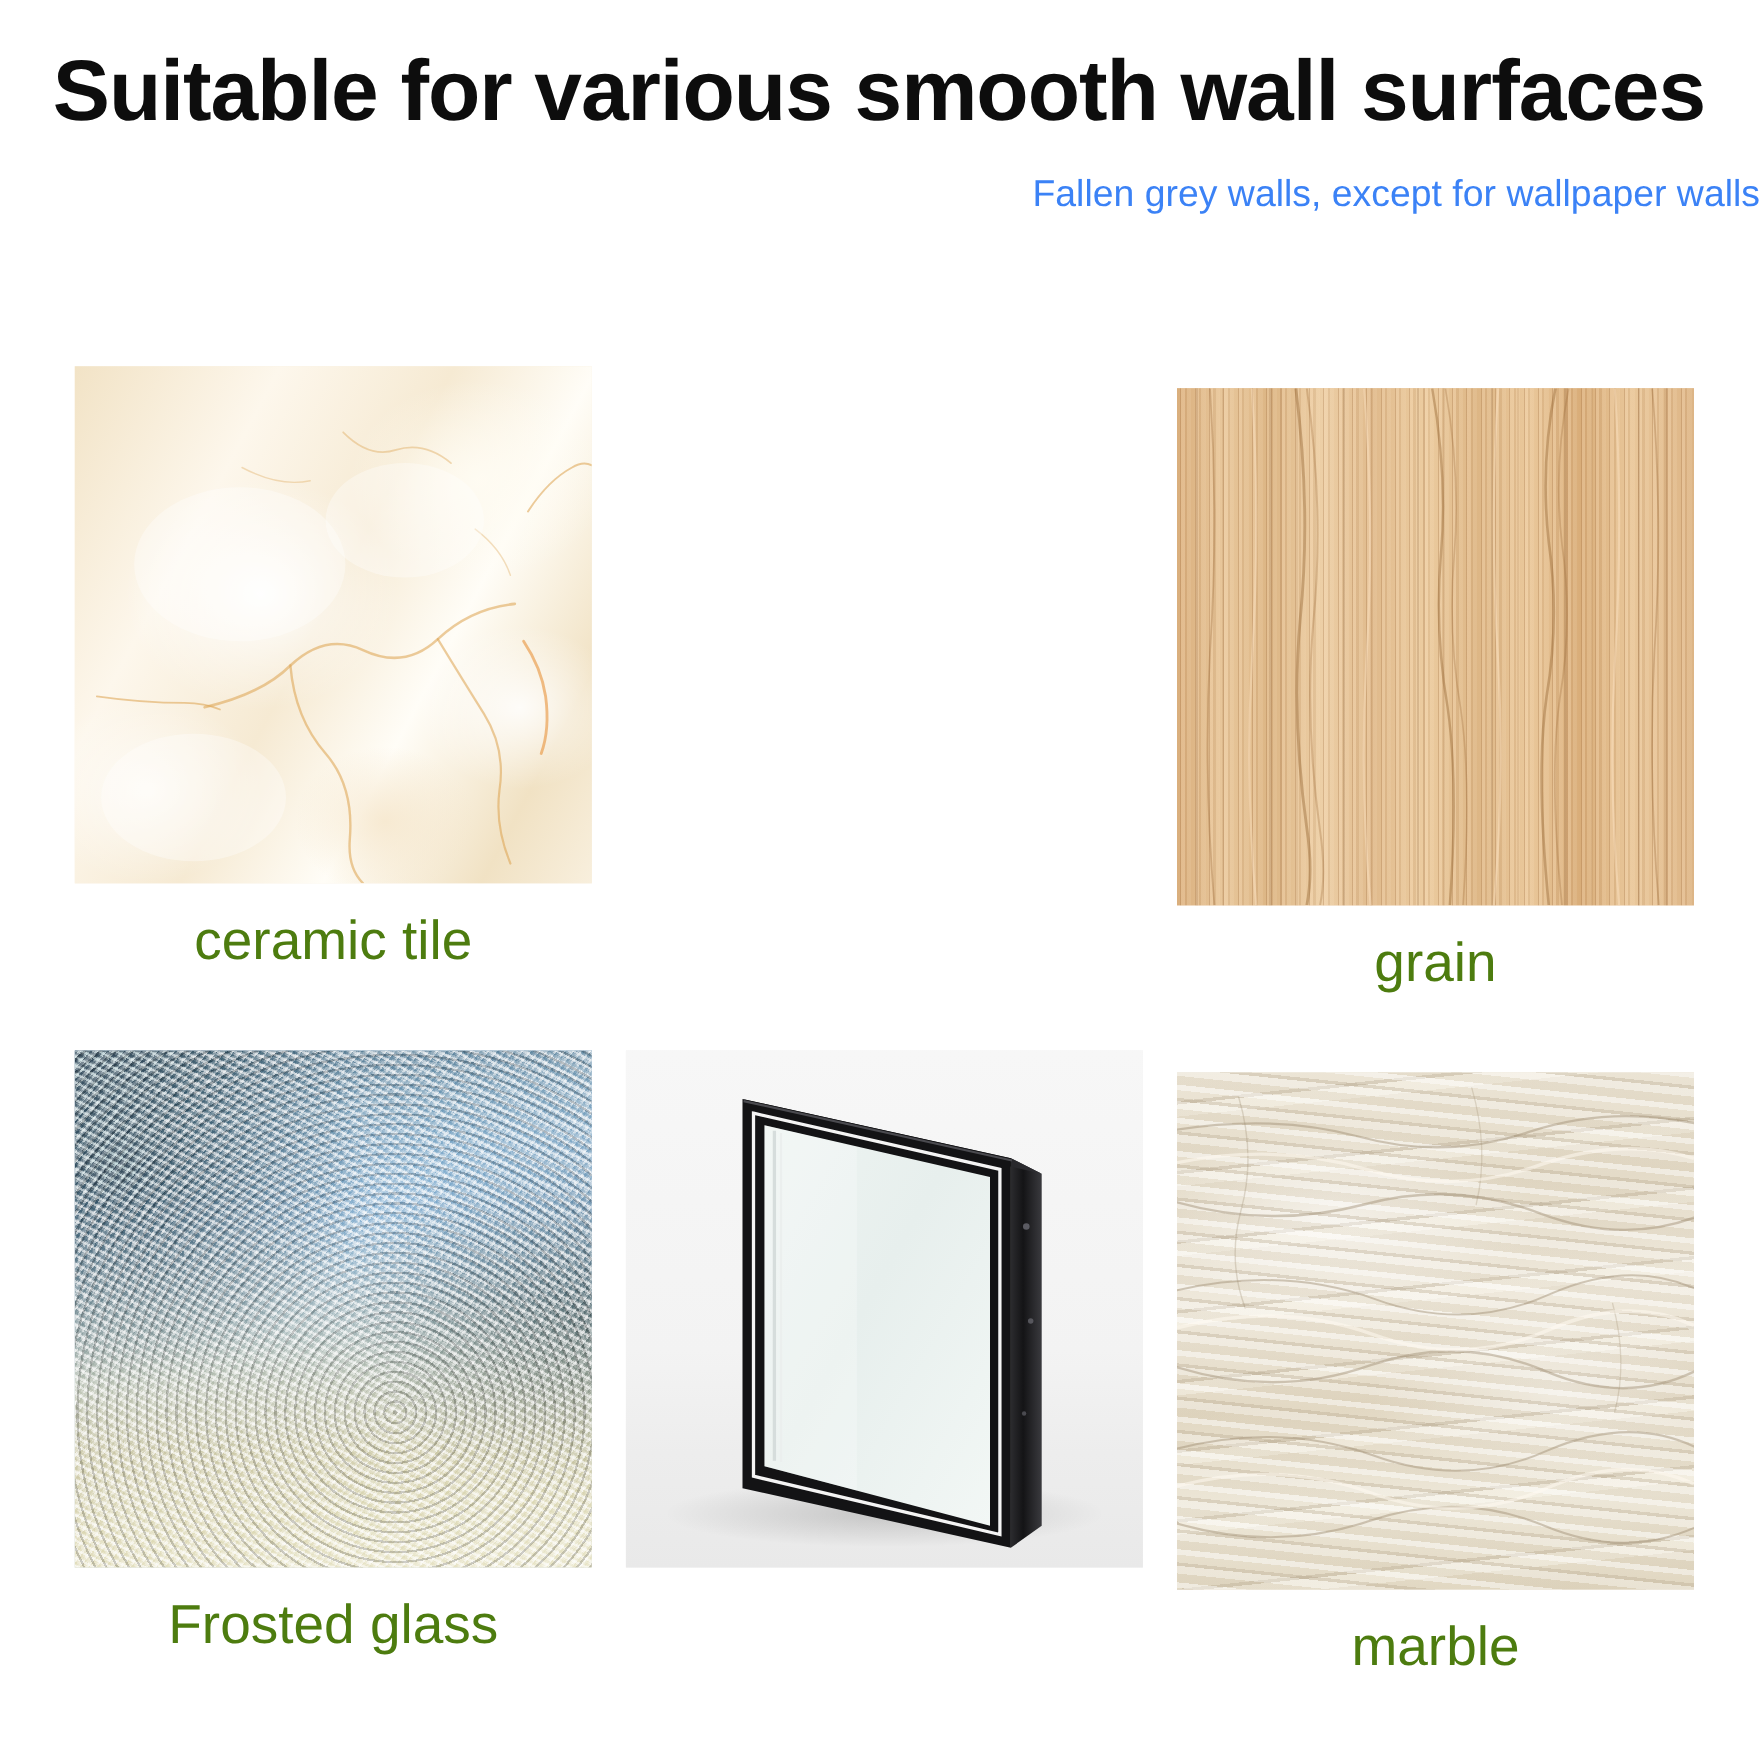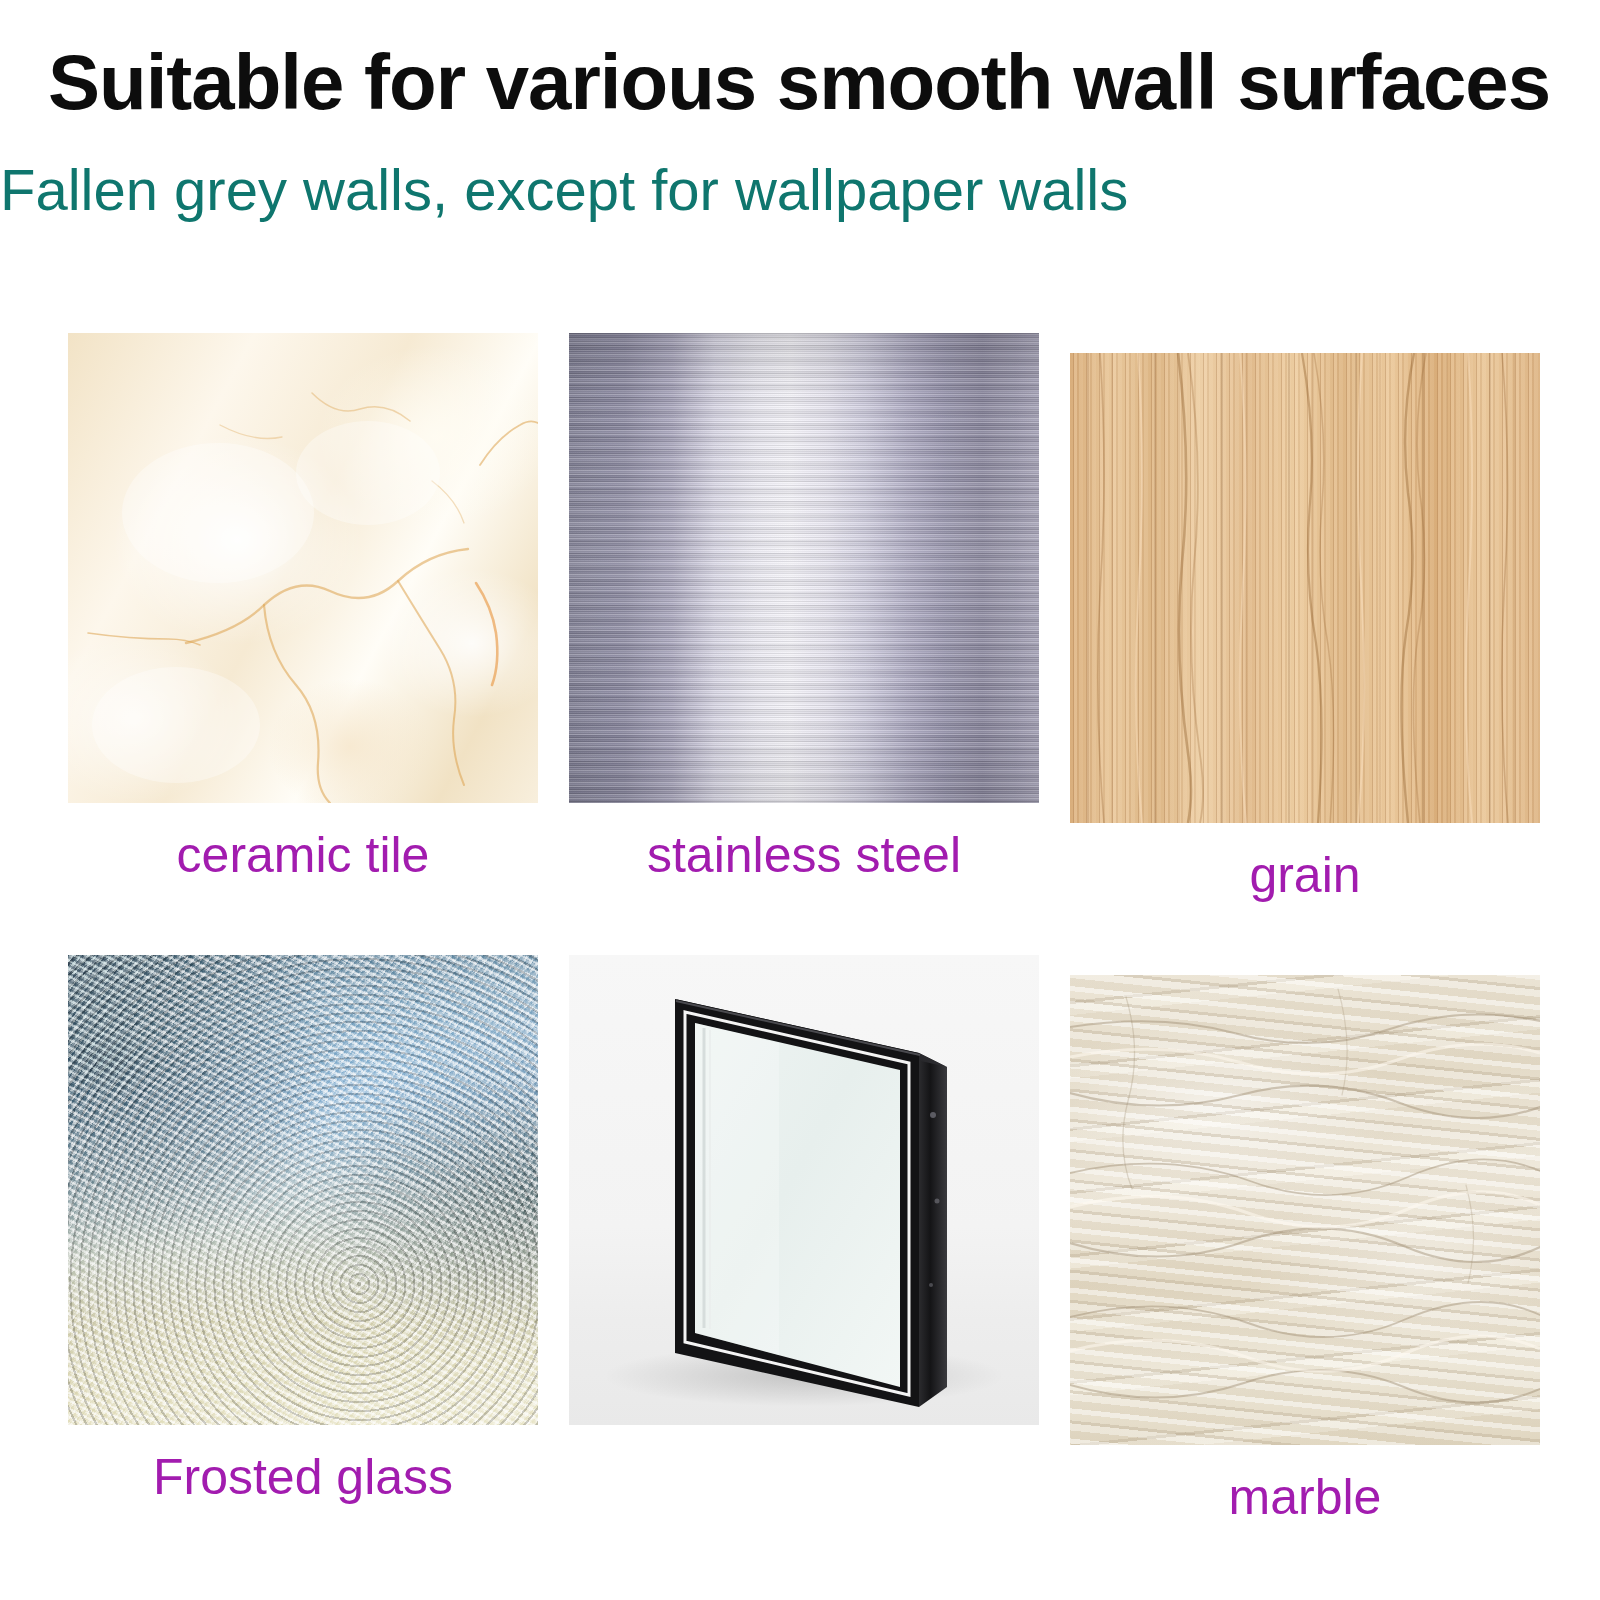--- a/index.html
+++ b/index.html
@@ -33,25 +33,25 @@
     line-height: 1.05;
     letter-spacing: -1px;
     color: #0d0d0d;
     white-space: nowrap;
   }
   .subtitle {
     position: absolute;
     left: 0;
     top: 158px;
     width: 1600px;
-    text-align: left;
-    font-size: 58px;
+    text-align: right;
+    font-size: 34px;
     font-weight: normal;
     line-height: 1.1;
-    color: #0f766e;
+    color: #3b82f6;
   }
 
   
   .grid {
     position: absolute;
     left: 68px;
     top: 333px;
     width: 1472px;
     height: 1150px;
   }
@@ -72,21 +72,21 @@
     overflow: hidden;
   }
   .caption {
     position: absolute;
     top: 495px;
     left: -40px;
     width: 550px;
     text-align: center;
     font-size: 50px;
     line-height: 1.1;
-    color: #a21caf;
+    color: #4d7c0f;
     white-space: nowrap;
   }
 
   
   .tex-ceramic {
     background-color: #f7eedc;
     background-image:
       radial-gradient(ellipse 200px 170px at 36% 44%, rgba(255,255,255,0.95) 0%, rgba(255,255,255,0) 62%),
       radial-gradient(ellipse 180px 140px at 78% 22%, rgba(255,252,243,0.9) 0%, rgba(255,252,243,0) 65%),
       radial-gradient(ellipse 150px 120px at 86% 66%, rgba(255,255,255,0.85) 0%, rgba(255,255,255,0) 62%),
@@ -264,26 +264,20 @@
           <g fill="#ffffff" fill-opacity="0.35">
             <ellipse cx="150" cy="180" rx="96" ry="70"></ellipse>
             <ellipse cx="300" cy="140" rx="72" ry="52"></ellipse>
             <ellipse cx="108" cy="392" rx="84" ry="58"></ellipse>
           </g>
         </svg>
       </div>
       <div class="caption">ceramic tile</div>
     </div>
 
-    <div class="cell c1 r0">
-      <div class="swatch tex-steel">
-        <div class="sheen"></div>
-      </div>
-      <div class="caption">stainless steel</div>
-    </div>
 
     <div class="cell c2 r0">
       <div class="swatch tex-grain">
         <svg class="knots" width="470" height="470" viewBox="0 0 470 470" preserveAspectRatio="none">
           <g fill="none" stroke="#9a6a38" stroke-opacity="0.45">
             <path d="M108 0 Q122 110 112 210 Q104 300 118 400 Q124 440 118 470" stroke-width="2.6"></path>
             <path d="M118 0 Q134 110 124 212 Q116 302 130 402 Q136 442 130 470" stroke-width="1.8" stroke-opacity="0.3"></path>
             <path d="M232 0 Q246 80 240 150 Q234 220 246 290 Q256 360 248 470" stroke-width="2.2"></path>
             <path d="M244 0 Q258 80 252 152 Q246 222 258 292 Q268 362 260 470" stroke-width="1.5" stroke-opacity="0.3"></path>
             <path d="M344 0 Q330 70 338 140 Q348 210 336 280 Q326 350 338 470" stroke-width="2.4"></path>

